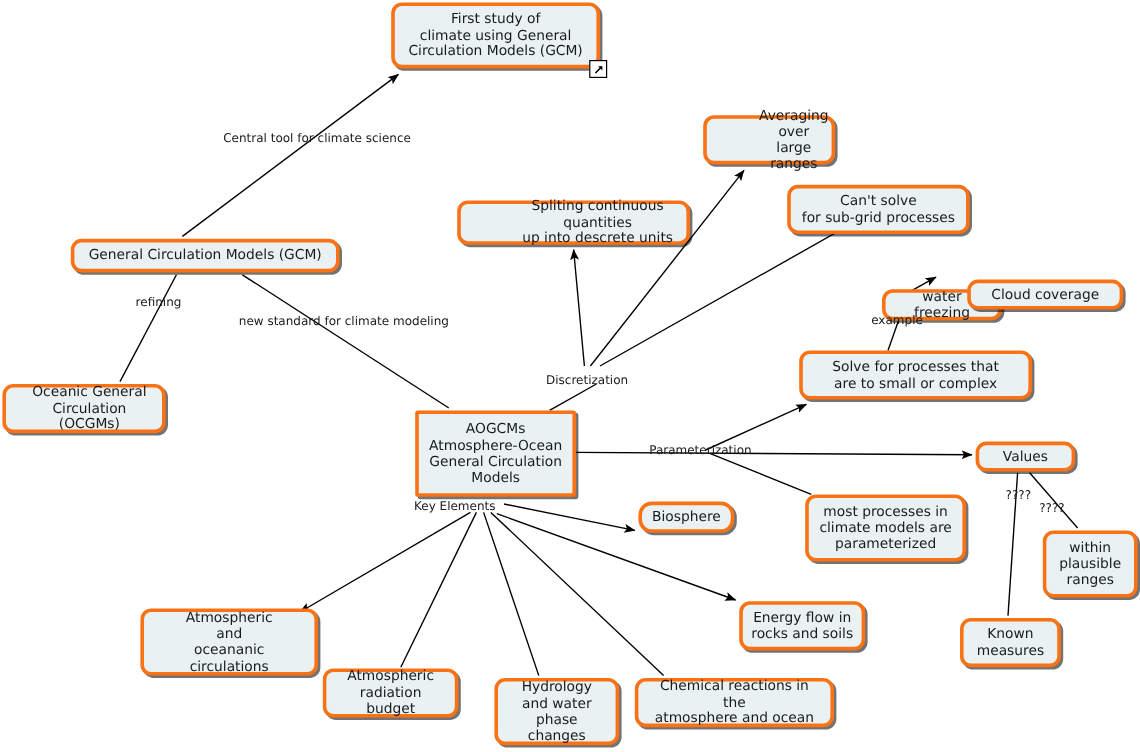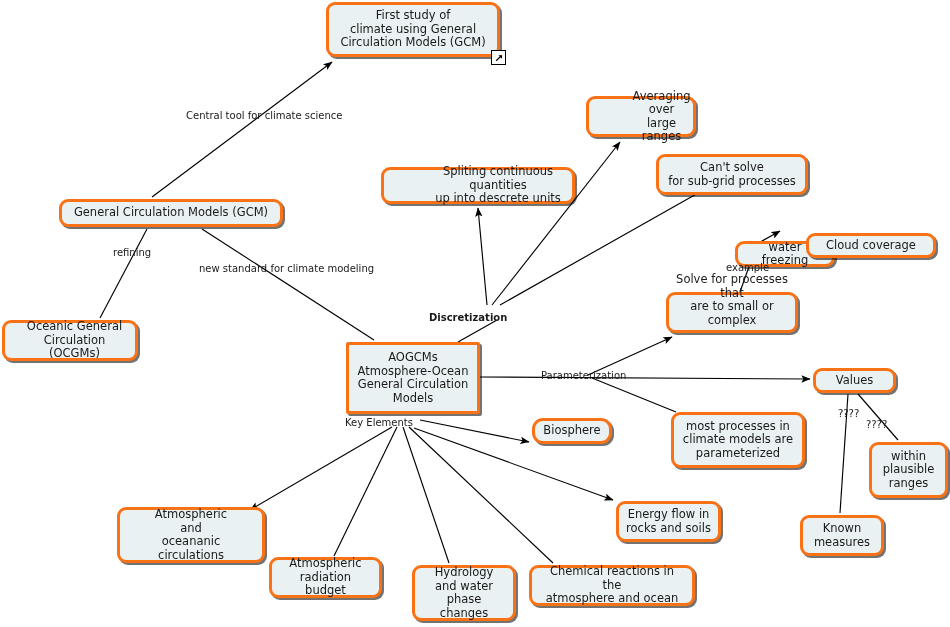--- a/index.html
+++ b/index.html
@@ -112,21 +112,21 @@
 large ranges</span></div>
       <div class="node" style="left: 656px; top: 131px; width: 152px; height: 41px; margin-top: 23px;"><span>Can't solve
 for sub-grid processes</span></div>
       <div class="node" style="left: 381px; top: 167px; width: 194px; height: 37px; padding-left: 47px;"><span>Spliting continuous quantities
 up into descrete units</span></div>
       <div class="node" style="left: 59px; top: 199px; width: 224px; height: 28px;"><span>General Circulation Models (GCM)</span></div>
       <div class="node" style="left: 735px; top: 201px; width: 100px; height: 26px; margin-top: 40px;"><span>water freezing</span></div>
       <div class="node" style="left: 806px; top: 233px; width: 130px; height: 25px;"><span>Cloud coverage</span></div>
       <div class="node" style="left: 2px; top: 320px; width: 136px; height: 41px; padding-left: 16px;"><span>Oceanic General
 Circulation (OCGMs)</span></div>
-      <div class="node" style="left: 666px; top: 292px; width: 132px; height: 41px; align-items: flex-end;"><span>Solve for processes that
+      <div class="node" style="left: 666px; top: 292px; width: 194px; height: 41px;"><span>Solve for processes that
 are to small or complex</span></div>
       <div class="node sharp" style="left: 346px; top: 342px; width: 134px; height: 72px;"><span>AOGCMs
 Atmosphere-Ocean
 General Circulation
 Models</span></div>
       <div class="node" style="left: 813px; top: 368px; width: 83px; height: 25px;"><span>Values</span></div>
       <div class="node" style="left: 532px; top: 418px; width: 80px; height: 26px; border-radius: 11px;"><span>Biosphere</span></div>
       <div class="node" style="left: 671px; top: 412px; width: 134px; height: 56px;"><span>most processes in
 climate models are
 parameterized</span></div>
@@ -145,21 +145,21 @@
       <div class="node" style="left: 529px; top: 565px; width: 166px; height: 41px;"><span>Chemical reactions in the
 atmosphere and ocean</span></div>
       <div class="node" style="left: 412px; top: 565px; width: 104px; height: 56px;"><span>Hydrology
 and water
 phase changes</span></div>
     </div>
   <div id="label-layer">
       <div class="edge-label" style="left: 186px; top: 109px;">Central tool for climate science</div>
       <div class="edge-label" style="left: 113px; top: 246px;">refining</div>
       <div class="edge-label" style="left: 199px; top: 262px;">new standard for climate modeling</div>
-      <div class="edge-label" style="left: 429px; top: 311px; font-weight: bold;">Discretization</div>
+      <div class="edge-label" style="left: 455px; top: 311px;">Discretization</div>
       <div class="edge-label" style="left: 726px; top: 261px;">example</div>
       <div class="edge-label" style="left: 541px; top: 369px;">Parameterization</div>
       <div class="edge-label" style="left: 345px; top: 416px;">Key Elements</div>
       <div class="edge-label" style="left: 838px; top: 407px;">????</div>
       <div class="edge-label" style="left: 866px; top: 418px;">????</div>
     </div>
 
 <div class="link-badge" style="left: 491px; top: 50px;">
       <svg width="10" height="10" viewBox="0 0 10 10">
         <path d="M2.2 7.8 L7.4 2.6" stroke="#000" stroke-width="1.3" fill="none"></path>

